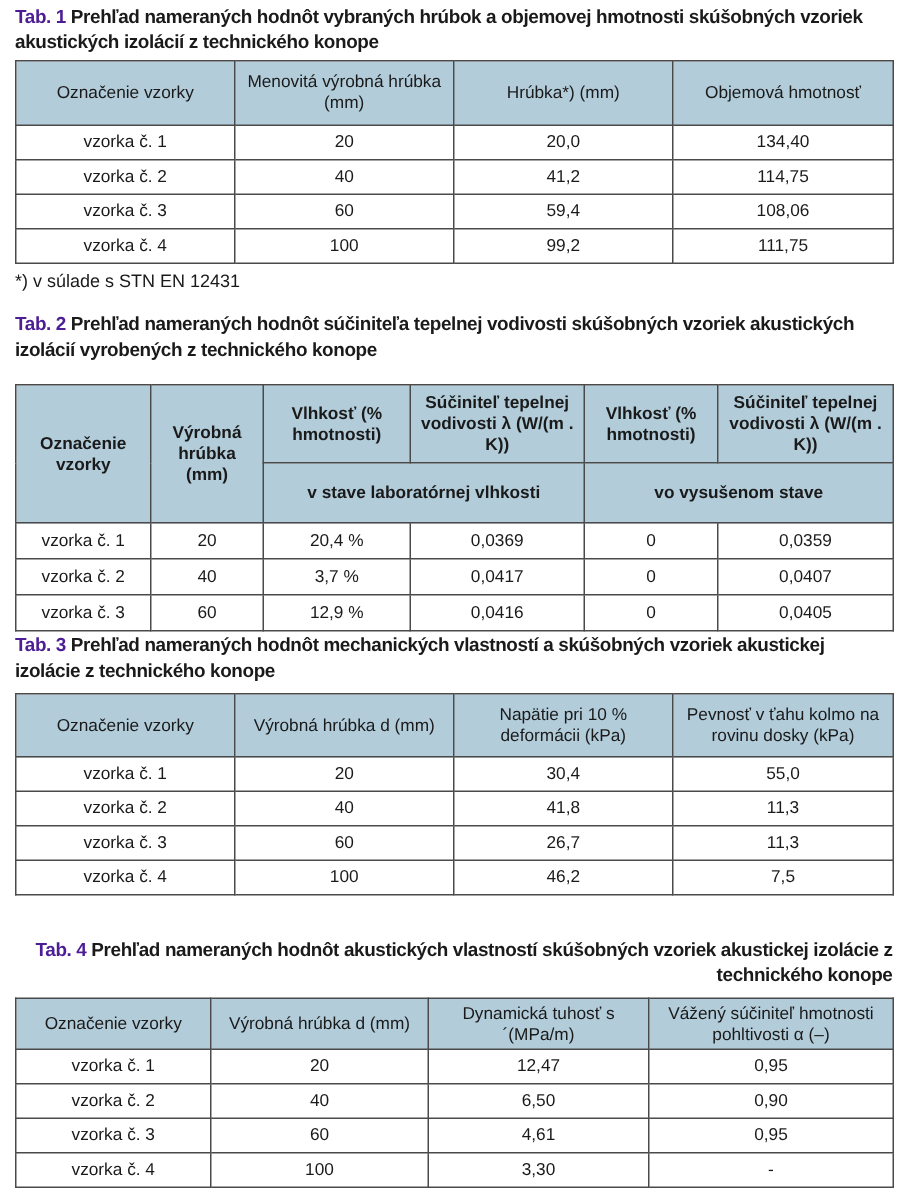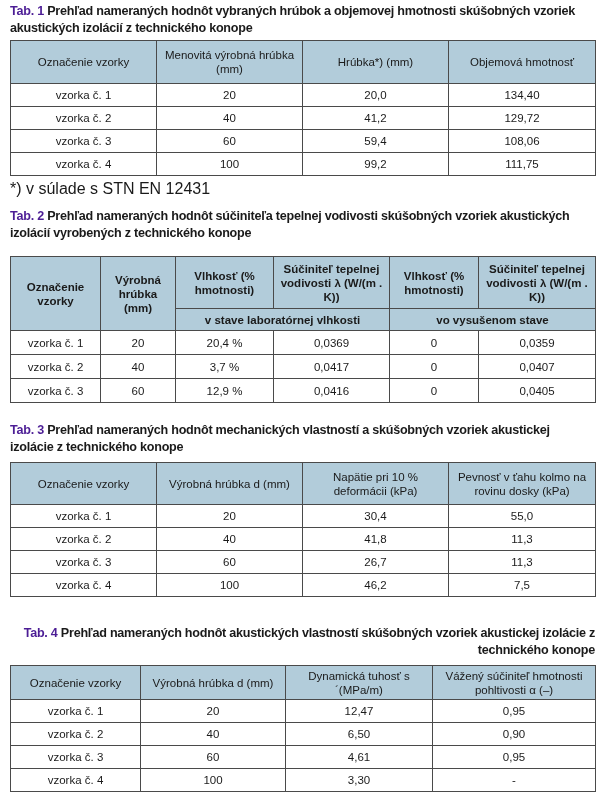--- a/index.html
+++ b/index.html
@@ -8,21 +8,21 @@
   .caption { position: absolute; left: 10px; width: 585px; font-size: 12.6px; font-weight: bold;
              line-height: 17px; letter-spacing: -0.25px; color: #1a1a1a; }
   .caption .tabno { color: #4c1d95; }
   table { position: absolute; left: 10px; border-collapse: collapse; table-layout: fixed;
           font-size: 11.5px; }
   table, th, td { border: 1px solid #4a4a4a; }
   table { border-width: 1.5px; border-color: #333; }
   th { background: #b2ccda; font-weight: normal; text-align: center; vertical-align: middle;
        line-height: 14px; padding: 2px 4px; color: #1a1a1a; }
   td { text-align: center; vertical-align: middle; padding: 0 4px; color: #1a1a1a; }
-  .footnote { position: absolute; left: 10px; top: 180px; font-size: 16px; color: #1a1a1a; }
+  .footnote { position: absolute; left: 10px; top: 180px; font-size: 12px; color: #1a1a1a; }
   #t2 th { font-weight: bold; }
   #t2 td { font-size: 11.5px; }
 </style>
 </head>
 <body>
 
 <div class="caption" style="top:3px;">
   <span class="tabno">Tab. 1</span><span> Prehľad nameraných hodnôt vybraných hrúbok a objemovej hmotnosti skúšobných vzoriek akustických izolácií z technického konope</span>
 </div>
 <table id="t1" style="top:40px; width:585px;">
@@ -44,21 +44,21 @@
     <tr style="height:23px;">
       <td>vzorka č. 1</td>
       <td>20</td>
       <td>20,0</td>
       <td>134,40</td>
     </tr>
     <tr style="height:23px;">
       <td>vzorka č. 2</td>
       <td>40</td>
       <td>41,2</td>
-      <td>129,72</td>
+      <td>114,75</td>
     </tr>
     <tr style="height:23px;">
       <td>vzorka č. 3</td>
       <td>60</td>
       <td>59,4</td>
       <td>108,06</td>
     </tr>
     <tr style="height:23px;">
       <td>vzorka č. 4</td>
       <td>100</td>
@@ -83,21 +83,21 @@
     </colgroup>
   <thead>
     <tr style="height:52px;">
       <th rowspan="2">Označenie vzorky</th>
       <th rowspan="2">Výrobná hrúbka (mm)</th>
       <th>Vlhkosť (% hmotnosti)</th>
       <th>Súčiniteľ tepelnej vodivosti λ (W/(m . K))</th>
       <th>Vlhkosť (% hmotnosti)</th>
       <th>Súčiniteľ tepelnej vodivosti λ (W/(m . K))</th>
     </tr>
-    <tr style="height:22px;">
+    <tr style="height:40px;">
       <th colspan="2">v stave laboratórnej vlhkosti</th>
       <th colspan="2">vo vysušenom stave</th>
     </tr>
   </thead>
   <tbody>
     <tr style="height:24px;">
       <td>vzorka č. 1</td>
       <td>20</td>
       <td>20,4 %</td>
       <td>0,0369</td>

